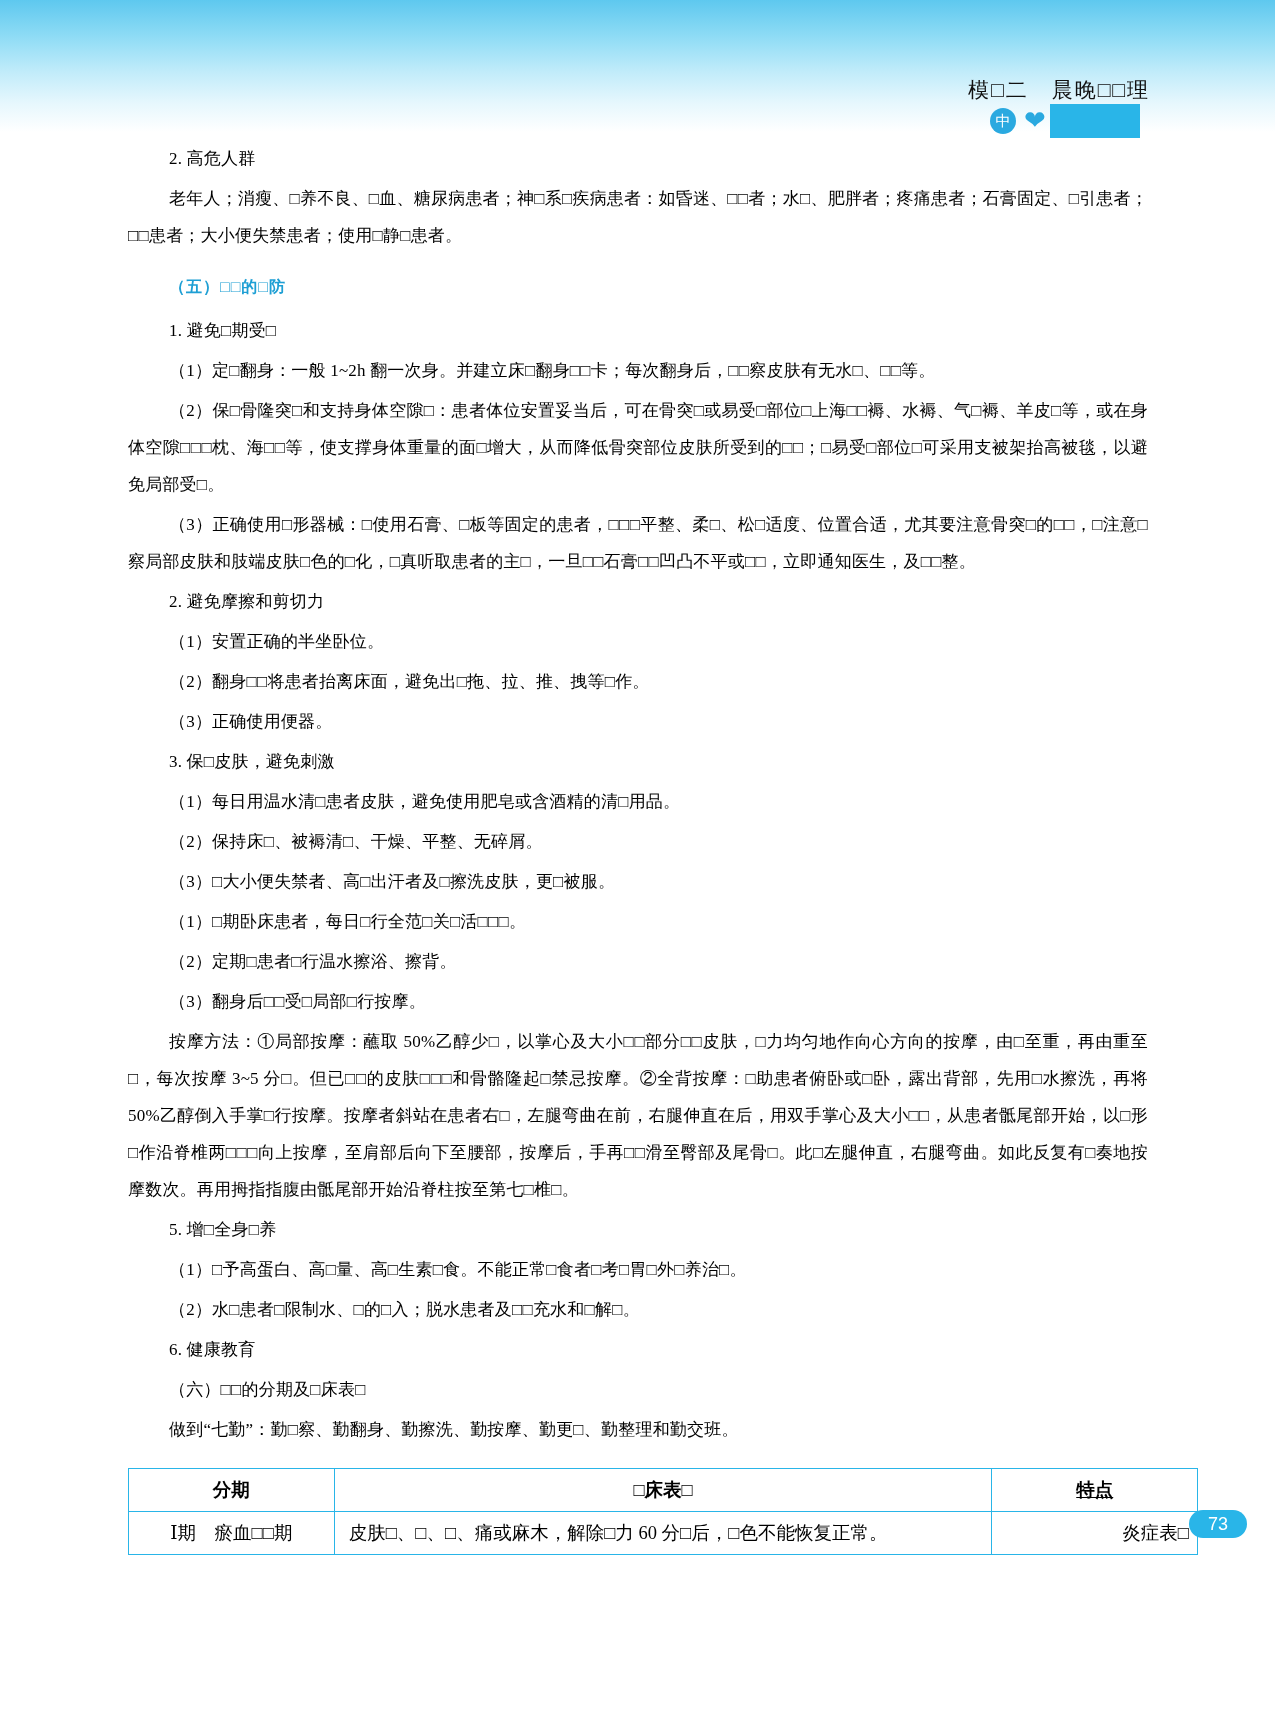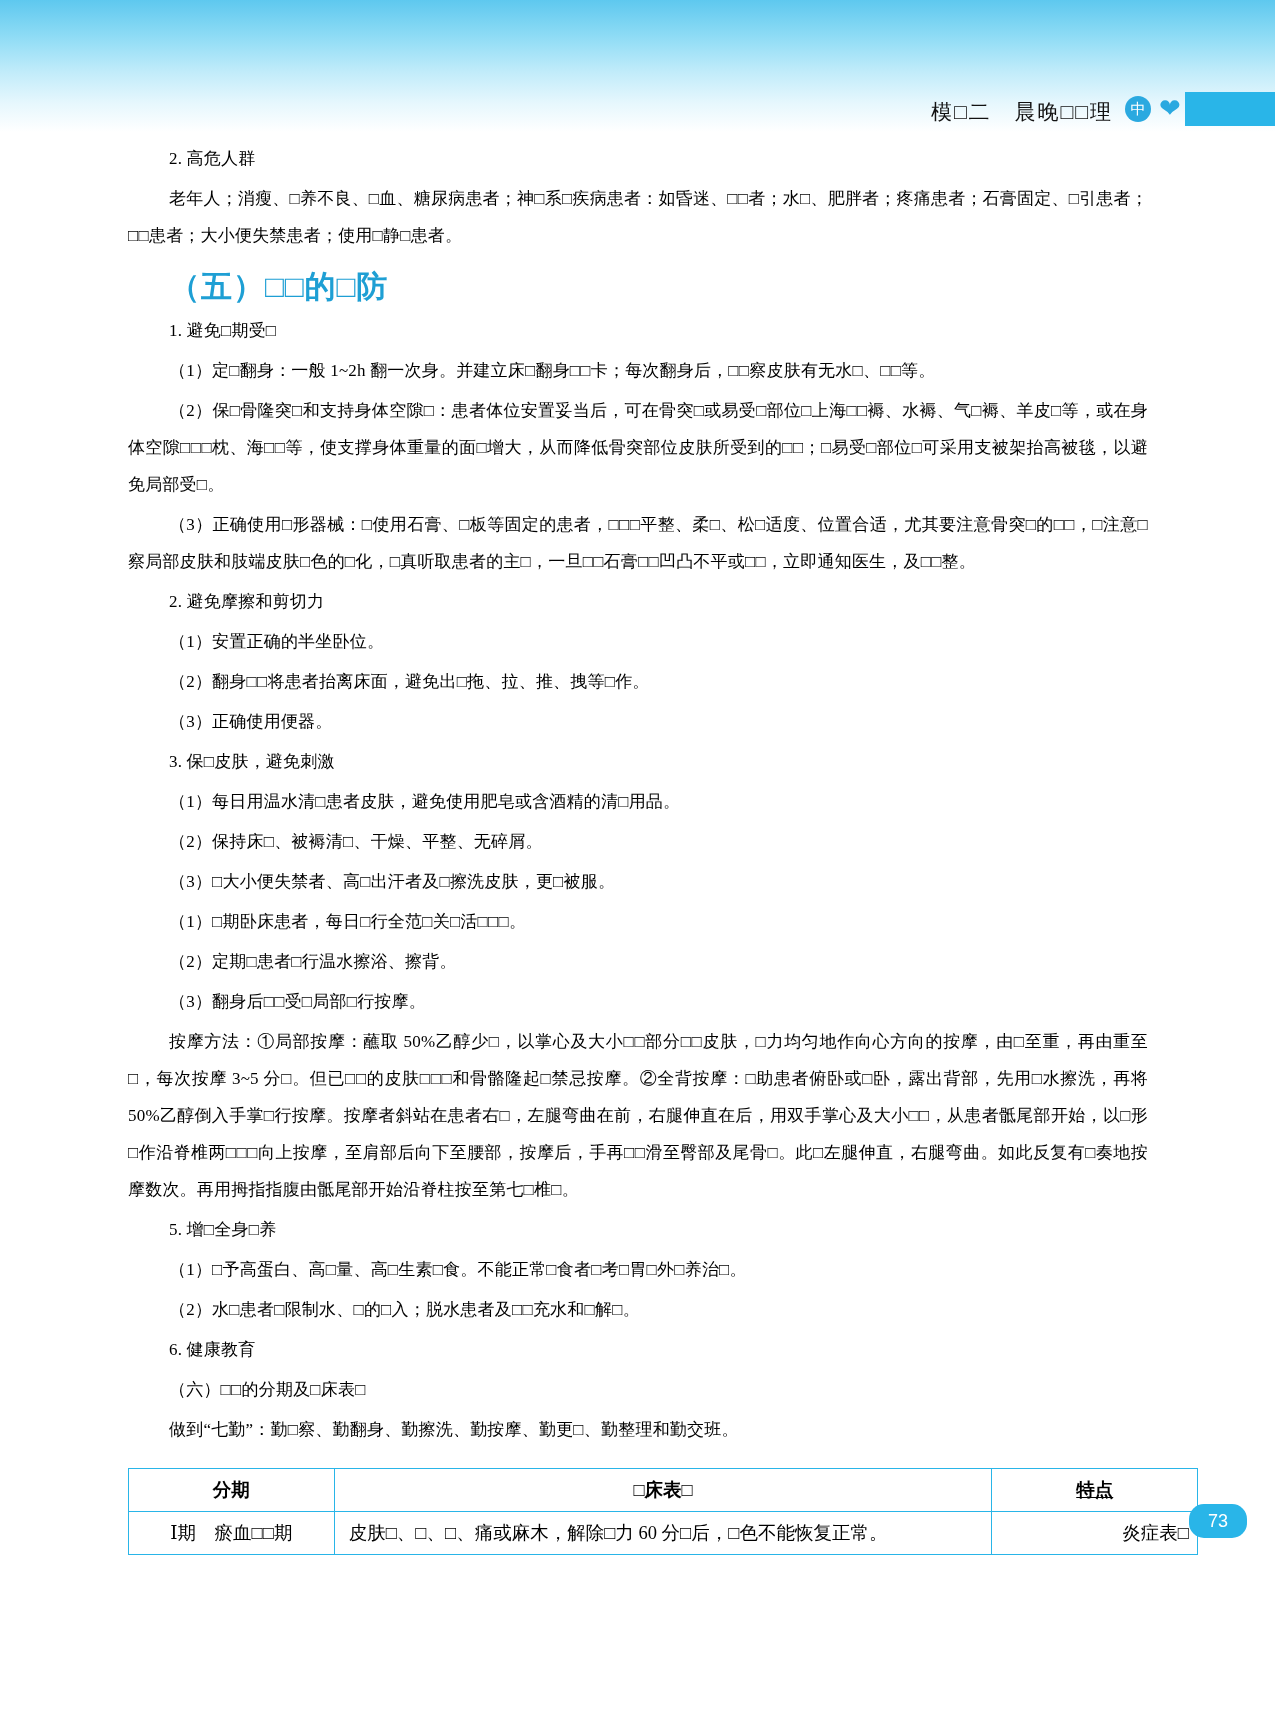--- a/index.html
+++ b/index.html
@@ -28,27 +28,28 @@
     position: absolute;
     top: 0; left: 0;
     width: 1275px;
     height: 132px;
     background: linear-gradient(to right, rgba(255,255,255,0) 0%, rgba(255,255,255,0.0) 60%, rgba(255,255,255,0) 100%);
   }
 
   
   .header {
     position: absolute;
-    top: 86px;
+    top: 98px;
     right: 0;
     width: 420px;
     height: 40px;
     display: flex;
-    align-items: flex-end;
+    align-items: center;
     justify-content: flex-end;
+    flex-direction: column;
   }
   .header-title {
     font-family: "Liberation Sans", sans-serif;
     font-size: 21px;
     color: #111111;
     letter-spacing: 2px;
     font-weight: 500;
     margin-right: 12px;
     white-space: nowrap;
   }
@@ -98,21 +99,21 @@
     margin: 0 0 3px 0;
     font-size: 17px;
     line-height: 37px;
     text-align: justify;
     text-justify: inter-ideograph;
     letter-spacing: 0.2px;
   }
   p.indent1 { text-indent: 41px; }
   .section-head {
     margin: 14px 0 6px 0;
-    font-size: 31px;
+    font-size: 16px;
     line-height: 38px;
     color: #1e9fd4;
     font-family: "Liberation Sans", sans-serif;
     font-weight: 700;
     text-indent: 41px;
     letter-spacing: 1px;
   }
 
   
   .tbl-wrap {
@@ -141,21 +142,21 @@
   table.grade th.c1 { width: 190px; }
   table.grade th.c2 { width: 640px; }
   table.grade th.c3 { width: 190px; text-decoration: underline; }
 
   
   .pagenum {
     position: absolute;
     right: 28px;
     bottom: 180px;
     width: 58px;
-    height: 34px;
+    height: 28px;
     background: #29b5e8;
     border-radius: 15px;
     color: #ffffff;
     font-family: "Liberation Sans", sans-serif;
     font-size: 18px;
     display: flex;
     align-items: center;
     justify-content: center;
   }
 </style>

